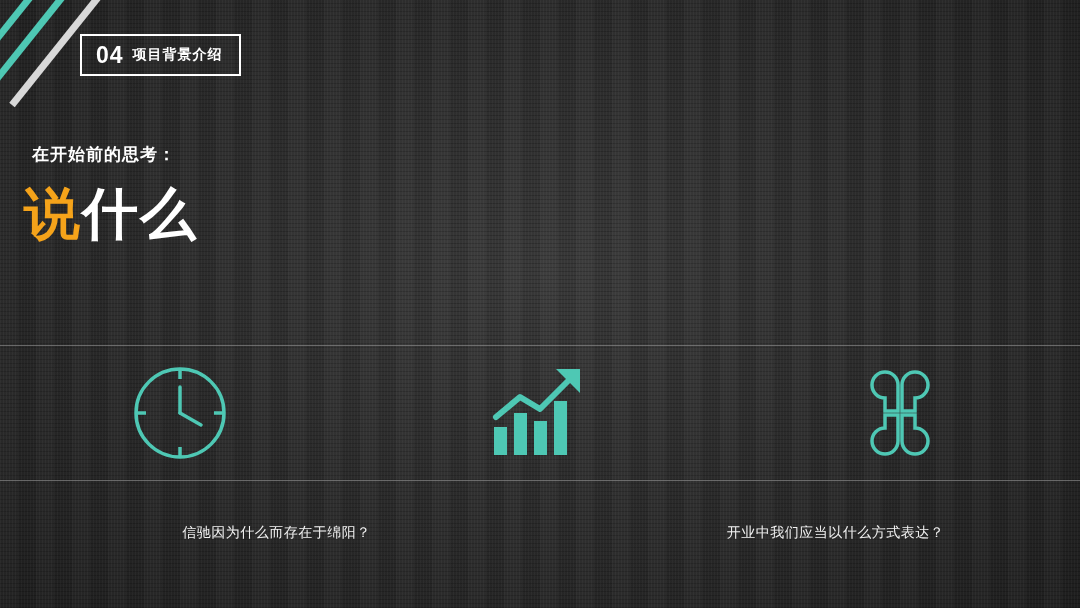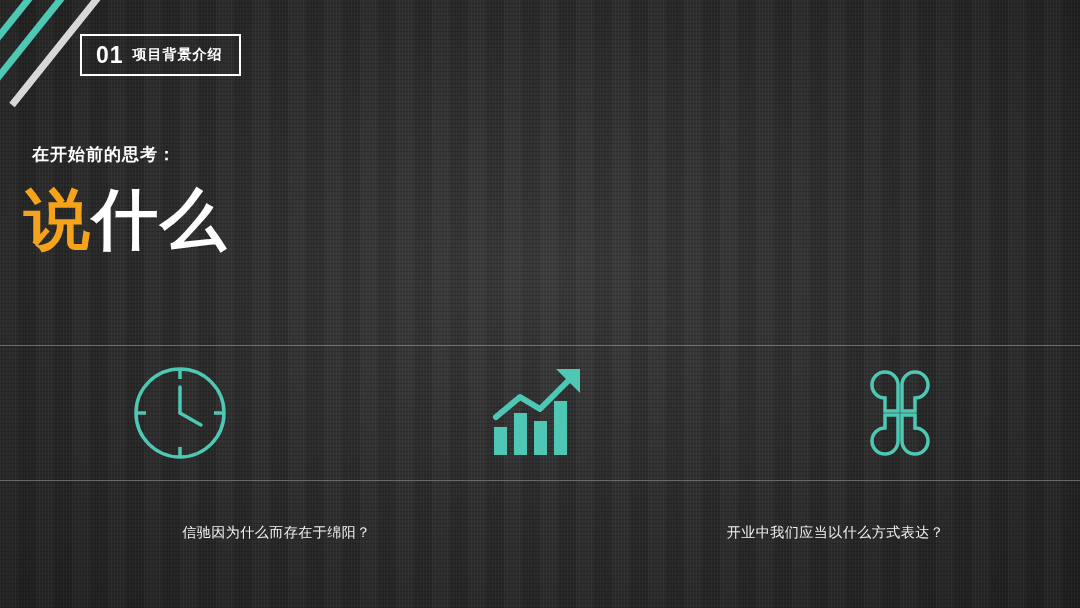--- a/index.html
+++ b/index.html
@@ -79,21 +79,21 @@
     color: #ffffff;
     letter-spacing: 1px;
     font-family: Liberation Mono, monospace;
   }
 
   
   .headline {
     position: absolute;
     left: 24px;
     top: 186px;
-    font-size: 66px;
+    font-size: 56px;
     font-weight: bold;
     letter-spacing: 2px;
     line-height: 1;
     white-space: nowrap;
     text-align: right;
   }
   .headline .accent { color: #f5a31a; }
   .headline .plain  { color: #ffffff; }
 
   
@@ -152,21 +152,21 @@
     <g stroke="#4ec8b4" stroke-width="7" fill="none">
       <line x1="10" y1="120" x2="110" y2="-5"></line>
       <line x1="-10" y1="105" x2="90" y2="-20"></line>
     </g>
     <g stroke="#d8d8d8" stroke-width="7" fill="none">
       <line x1="34" y1="135" x2="134" y2="10"></line>
     </g>
   </svg>
 
   <div class="title-wrap">
-    <span class="title-num">01</span>
+    <span class="title-num">04</span>
     <span class="title-text">项目背景介绍</span>
   </div>
 
   <div class="subtitle">在开始前的思考：</div>
 
   <div class="headline">
     <span class="accent">说</span><span class="plain">什么</span>
   </div>
 
   <div class="rule top"></div>

